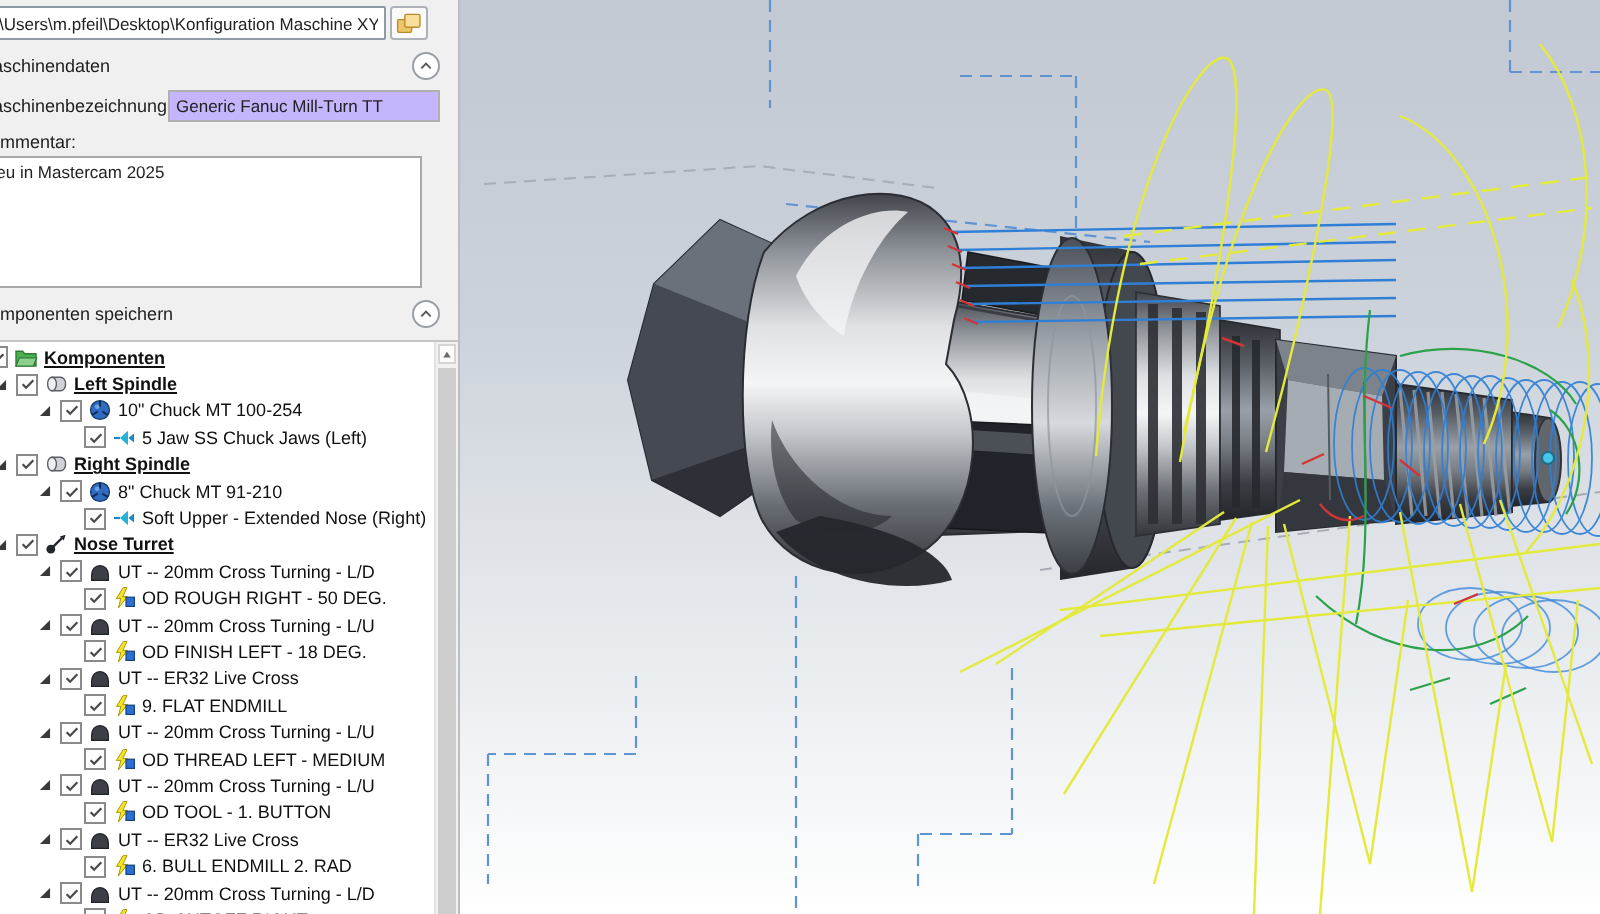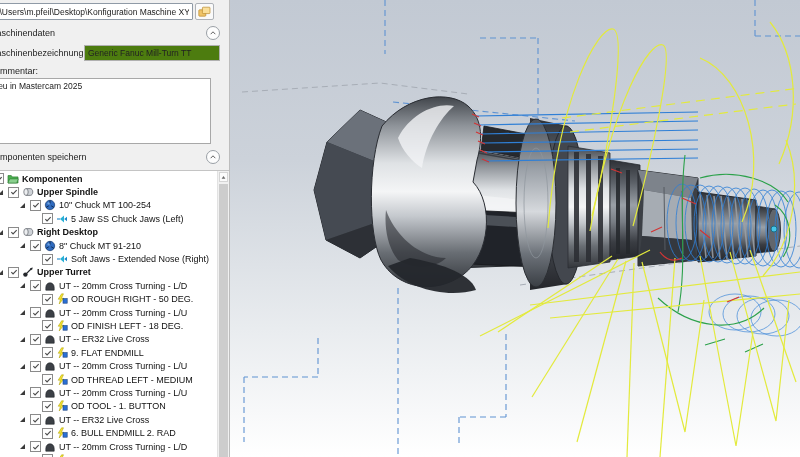--- a/index.html
+++ b/index.html
@@ -22,21 +22,21 @@
   .sect-header{position:relative;height:16px;margin-top:6px;}
   .sect-header .stitle{position:absolute;left:2px;top:2px;font-size:9px;color:#1e1e1e;}
   .chev-btn{position:absolute;right:10px;top:0;width:14px;height:14px;border-radius:50%;
             border:1px solid #9aa0a6;background:#fdfdfd;padding:0;
             display:flex;align-items:center;justify-content:center;}
   .chev-btn svg{width:8px;height:8px;}
 
   .field-row{position:relative;height:17px;margin-top:3px;}
   .field-row label{position:absolute;left:2px;top:3px;font-size:9px;color:#1e1e1e;}
   .name-input{position:absolute;left:97px;top:0;width:128px;height:12px;border:1px solid #b0b0b0;
-              background:#4d7c0f;font-family:"Liberation Sans",sans-serif;font-size:8.5px;
+              background:#c4b5fd;font-family:"Liberation Sans",sans-serif;font-size:8.5px;
               color:#222;padding:1px 3px;}
   .cmt-label{display:block;font-size:9px;color:#1e1e1e;margin:4px 0 2px 2px;}
   .comment-area{display:block;width:215px;height:60px;border:1px solid #a8a8a8;background:#fff;
                 font-family:"Liberation Sans",sans-serif;font-size:8.5px;color:#222;
                 padding:2px 3px;resize:none;margin-left:1px;}
 
   
   .tree{position:relative;margin-top:4px;background:#fff;border:1px solid #c4c4c4;
         height:292px;overflow:hidden;}
   .tree-rows{position:absolute;left:0;top:1px;right:11px;}
@@ -45,21 +45,21 @@
   .lvl1{padding-left:9px;}
   .lvl2{padding-left:31px;}
   .lvl3{padding-left:53px;}
   .exp{width:10px;height:10px;flex:0 0 10px;display:flex;align-items:center;}
   .exp svg{width:7px;height:7px;}
   .cb{width:9px;height:9px;flex:0 0 9px;border:1px solid #8a8a8a;background:#fdfdfd;
       margin:0 3px 0 1px;display:flex;align-items:center;justify-content:center;}
   .cb svg{width:8px;height:8px;}
   .ticon{width:12px;height:12px;flex:0 0 12px;margin-right:3px;}
   .tlabel{font-size:9px;color:#111;}
-  .bold .tlabel{font-weight:bold;}
+  .bold .tlabel{font-weight:bold;text-decoration:underline;}
 
   .vscroll{position:absolute;top:0;right:0;bottom:0;width:11px;background:#f1f1f1;
            border-left:1px solid #e2e2e2;}
   .vs-up{position:absolute;top:1px;left:1px;width:9px;height:10px;background:#fbfbfb;
          border:1px solid #d5d5d5;display:flex;align-items:center;justify-content:center;padding:0;}
   .vs-up svg{width:5px;height:5px;}
   .vs-thumb{position:absolute;top:13px;bottom:0;left:1px;width:9px;background:#cdcdcd;}
 
   
   .viewport{position:absolute;left:230px;top:0;width:570px;height:457px;}
@@ -180,21 +180,21 @@
               </svg>
             </span>
           <span class="cb">
               <svg viewBox="0 0 12 12">
                 <use href="#ic-check"></use>
               </svg>
             </span>
           <svg class="ticon" viewBox="0 0 12 12">
               <use href="#ic-spindle"></use>
             </svg>
-          <span class="tlabel">Upper Spindle</span>
+          <span class="tlabel">Left Spindle</span>
         </div>
 
         <div class="trow lvl2">
           <span class="exp">
               <svg viewBox="0 0 10 10">
                 <use href="#ic-exp"></use>
               </svg>
             </span>
           <span class="cb">
               <svg viewBox="0 0 12 12">
@@ -226,21 +226,21 @@
               </svg>
             </span>
           <span class="cb">
               <svg viewBox="0 0 12 12">
                 <use href="#ic-check"></use>
               </svg>
             </span>
           <svg class="ticon" viewBox="0 0 12 12">
               <use href="#ic-spindle"></use>
             </svg>
-          <span class="tlabel">Right Desktop</span>
+          <span class="tlabel">Right Spindle</span>
         </div>
 
         <div class="trow lvl2">
           <span class="exp">
               <svg viewBox="0 0 10 10">
                 <use href="#ic-exp"></use>
               </svg>
             </span>
           <span class="cb">
               <svg viewBox="0 0 12 12">
@@ -255,38 +255,38 @@
 
         <div class="trow lvl3">
           <span class="cb">
               <svg viewBox="0 0 12 12">
                 <use href="#ic-check"></use>
               </svg>
             </span>
           <svg class="ticon" viewBox="0 0 12 12">
               <use href="#ic-jaws"></use>
             </svg>
-          <span class="tlabel">Soft Jaws - Extended Nose (Right)</span>
+          <span class="tlabel">Soft Upper - Extended Nose (Right)</span>
         </div>
 
         <div class="trow lvl1 bold">
           <span class="exp">
               <svg viewBox="0 0 10 10">
                 <use href="#ic-exp"></use>
               </svg>
             </span>
           <span class="cb">
               <svg viewBox="0 0 12 12">
                 <use href="#ic-check"></use>
               </svg>
             </span>
           <svg class="ticon" viewBox="0 0 12 12">
               <use href="#ic-turret"></use>
             </svg>
-          <span class="tlabel">Upper Turret</span>
+          <span class="tlabel">Nose Turret</span>
         </div>
 
         <div class="trow lvl2">
           <span class="exp">
               <svg viewBox="0 0 10 10">
                 <use href="#ic-exp"></use>
               </svg>
             </span>
           <span class="cb">
               <svg viewBox="0 0 12 12">

